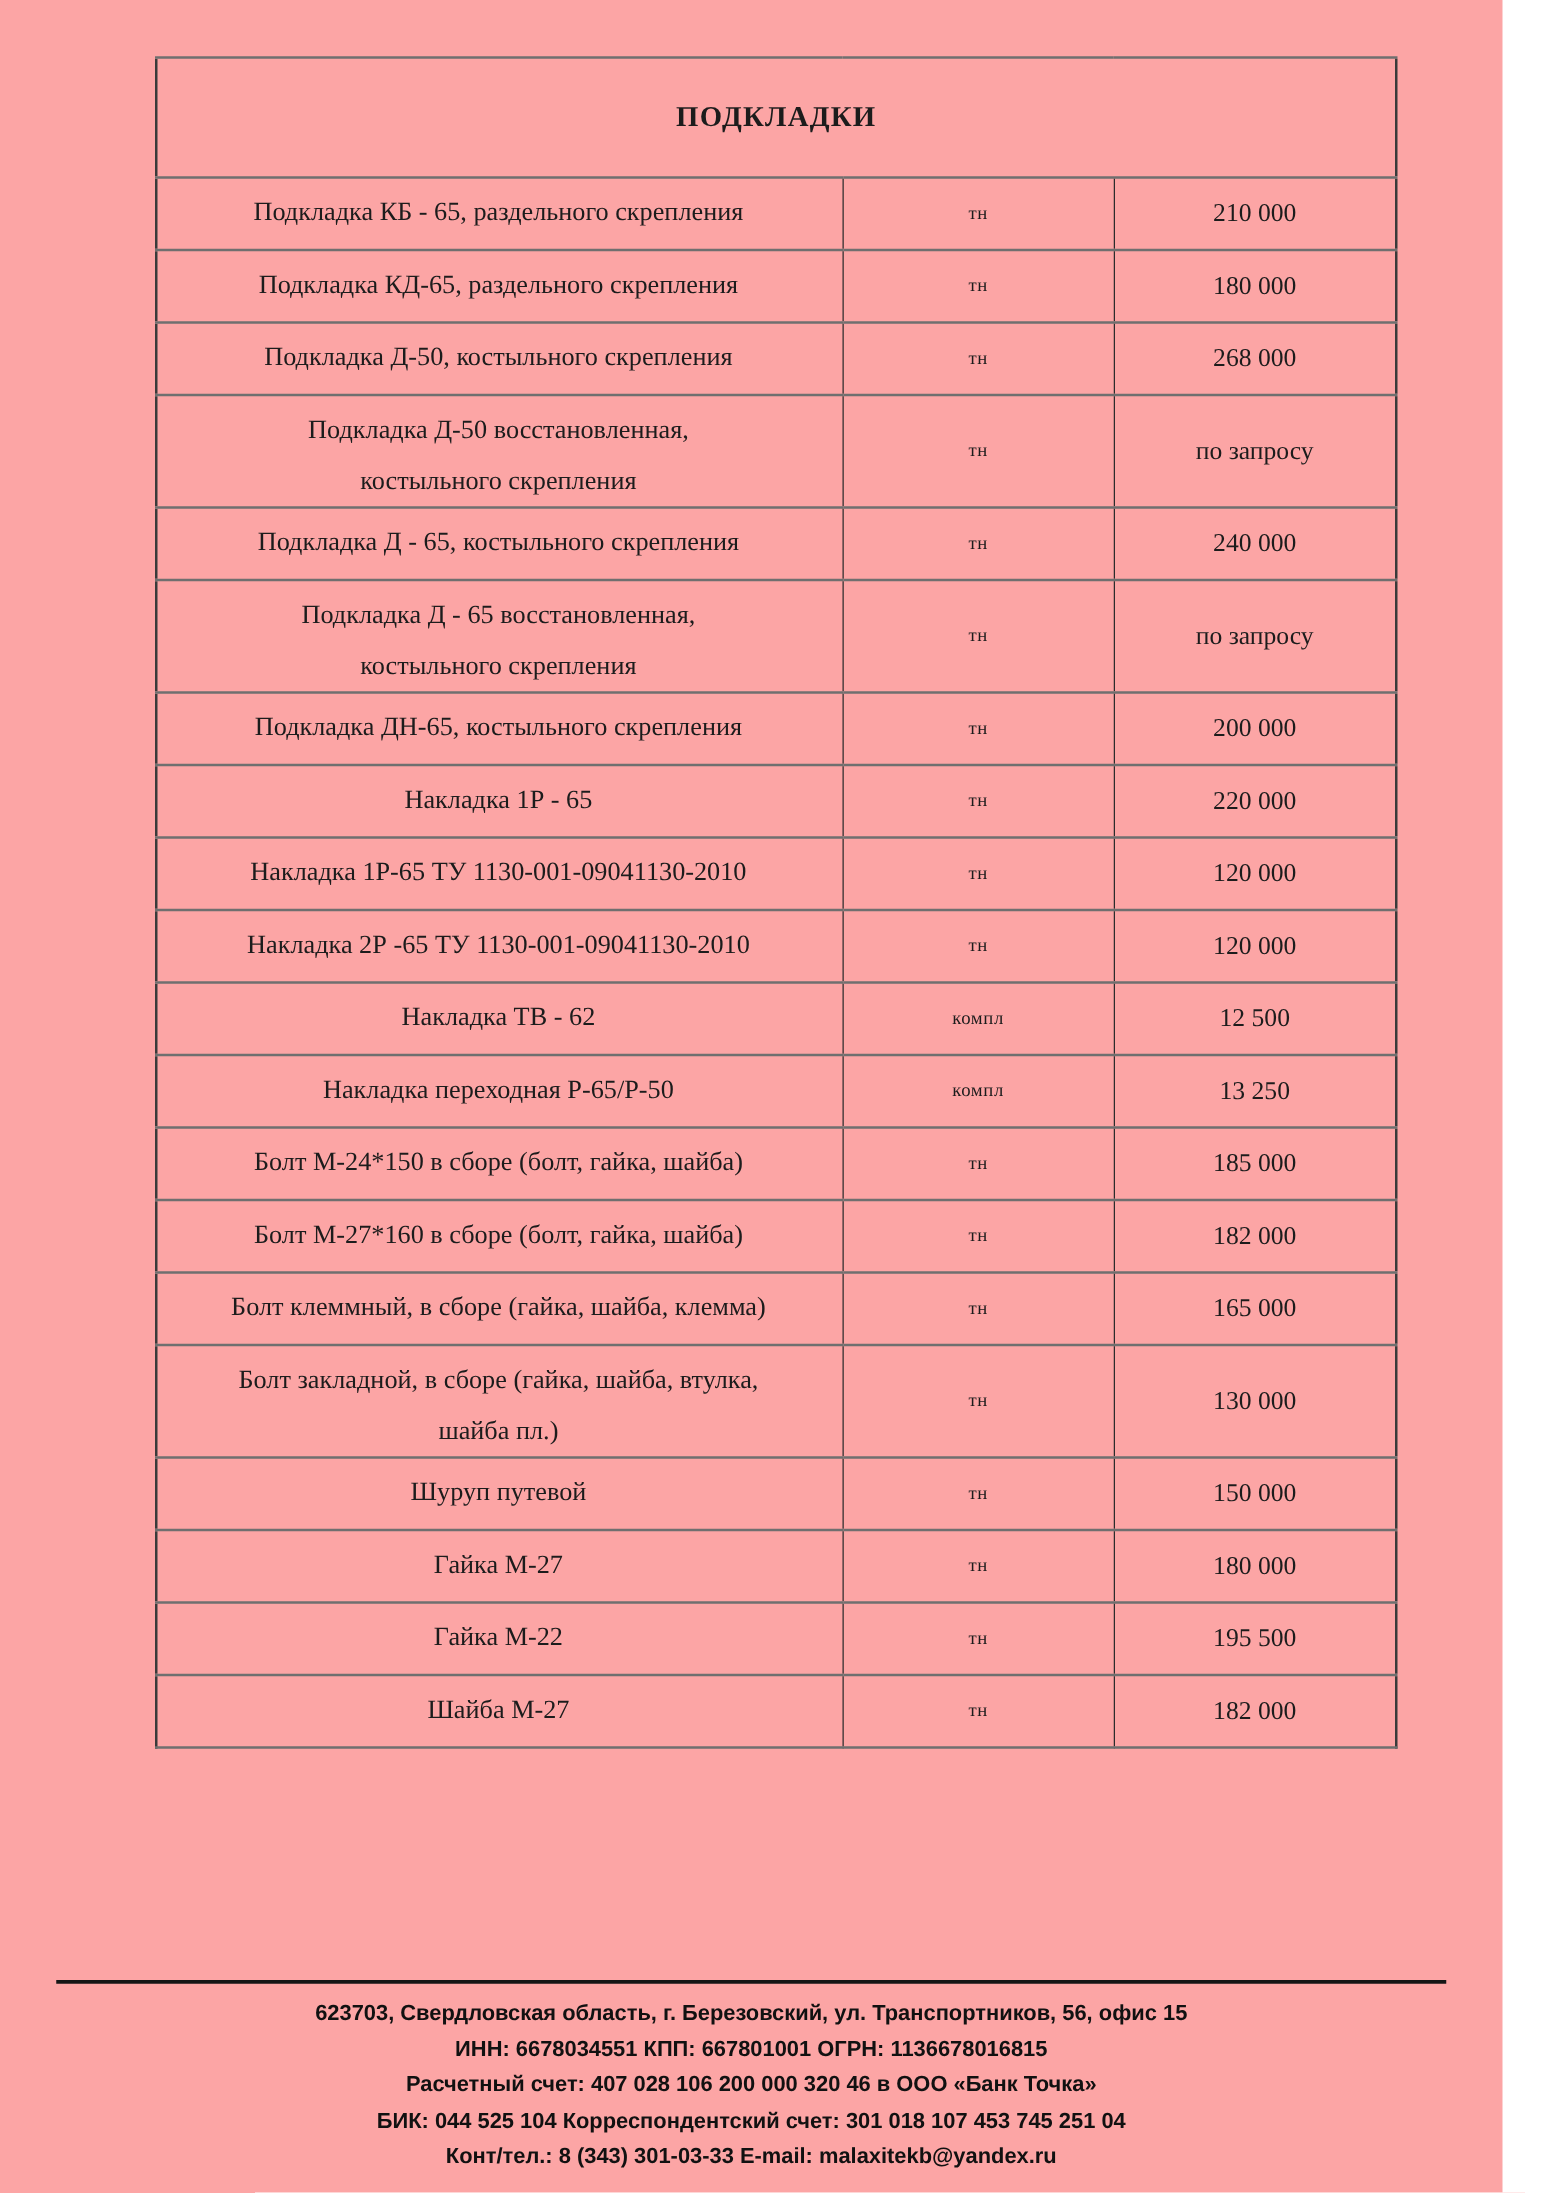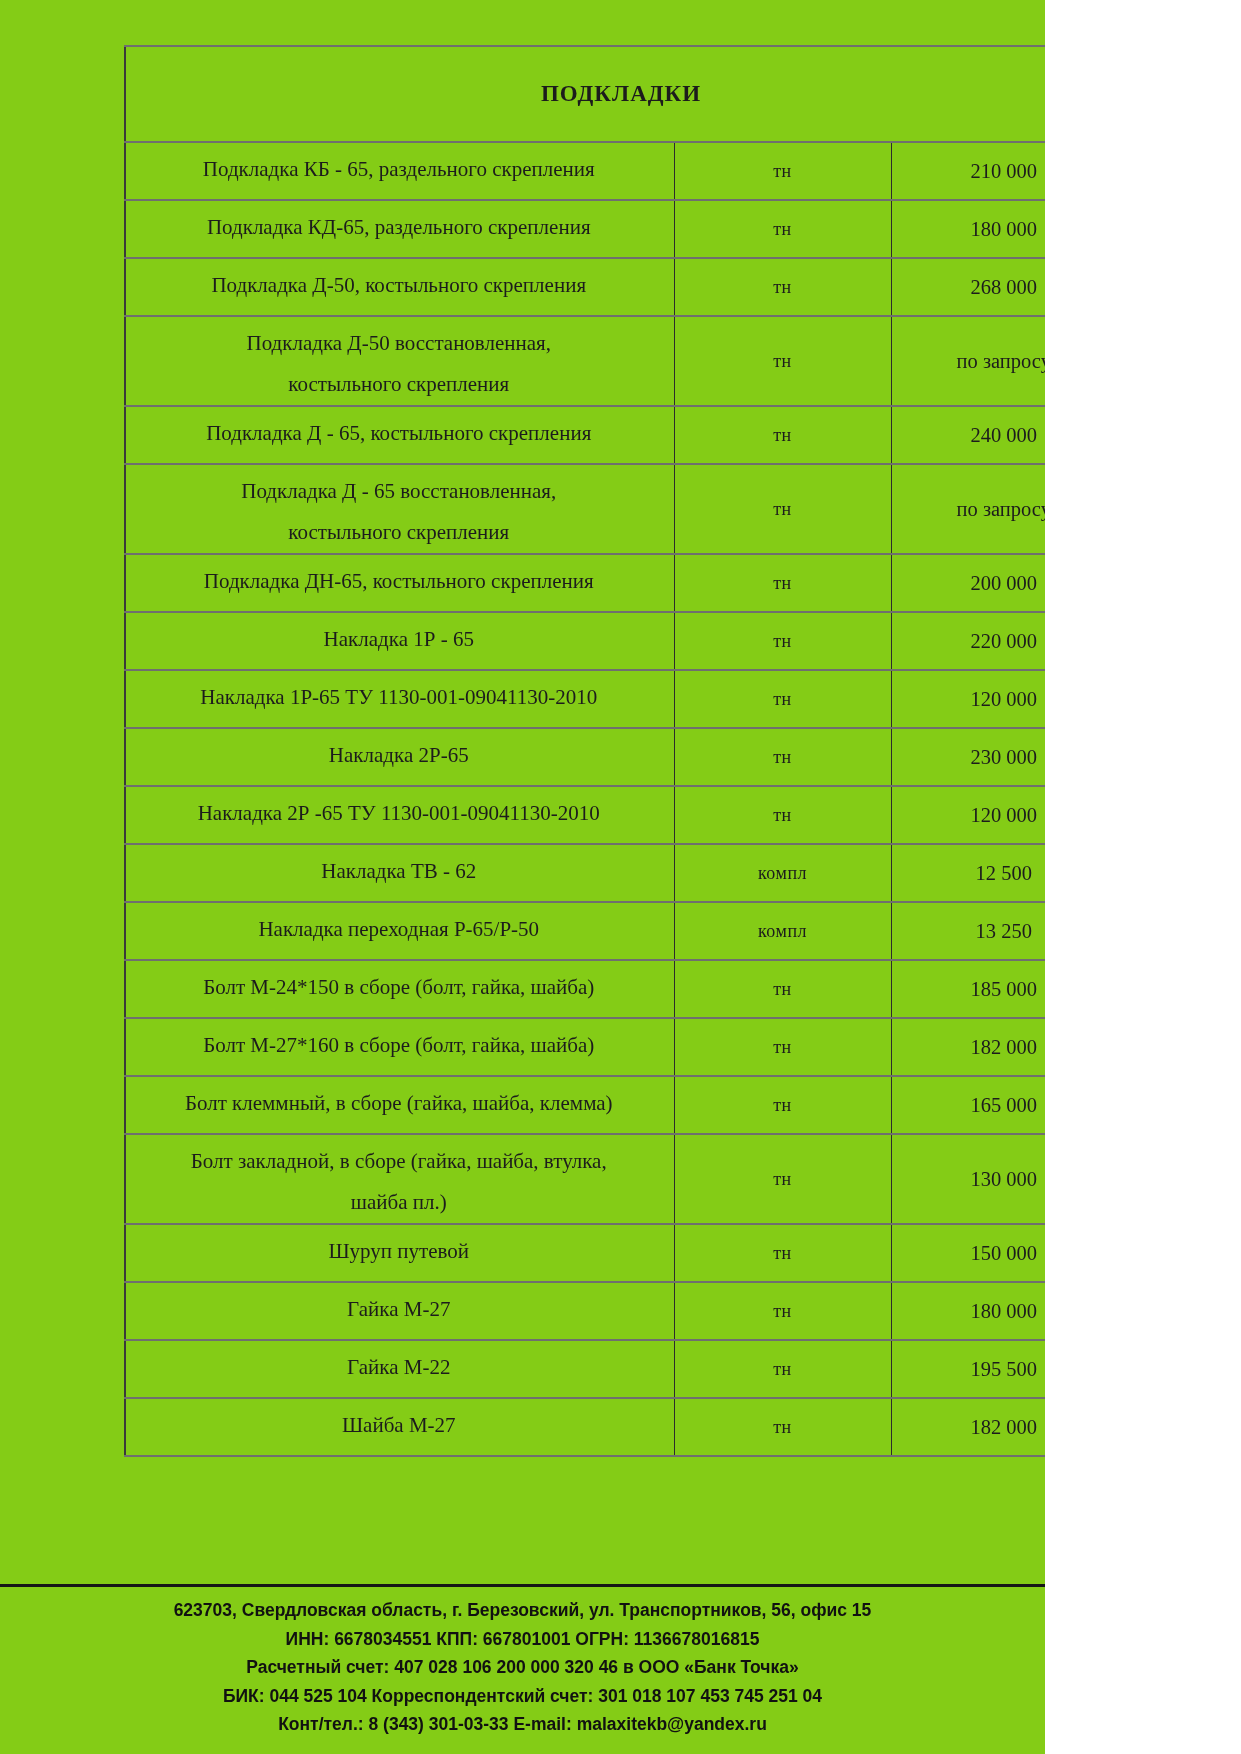--- a/index.html
+++ b/index.html
@@ -1,20 +1,20 @@
 <!DOCTYPE html>
 <html lang="ru"><head>
 <meta charset="utf-8">
 <style>
   html,body{margin:0;padding:0;background:#ffffff;}
   .page{
     position:relative;
-    width:1045px;
+    width:1202px;
     height:1754px;
-    background:#84cc16;
+    background:#fca5a5;
     font-family:"Liberation Serif", serif;
     color:#1c1c1c;
     overflow:hidden;
   }
   table.price-table{
     position:absolute;
     left:124px;
     top:45px;
     width:992px;
     border-collapse:collapse;
@@ -43,21 +43,21 @@
   tr.r-tall td{height:82px;}
   .cell-name{
     font-size:21px;
     padding:6px 14px 0 12px;
     vertical-align:top;
     text-align:center;
     line-height:1.95;
     white-space:pre-line;
   }
   .cell-unit{
-    font-size:18px;
+    font-size:15px;
     text-align:center;
     vertical-align:middle;
     letter-spacing:.5px;
   }
   .cell-price{
     font-size:20.5px;
     text-align:center;
     vertical-align:middle;
   }
   .footer{
@@ -137,25 +137,20 @@
 
       <tr class="r">
         <td class="cell-name">Накладка 1Р - 65</td>
         <td class="cell-unit">тн</td>
         <td class="cell-price">220 000</td>
       </tr>
       <tr class="r">
         <td class="cell-name">Накладка 1Р-65 ТУ 1130-001-09041130-2010</td>
         <td class="cell-unit">тн</td>
         <td class="cell-price">120 000</td>
-      </tr>
-      <tr class="r">
-        <td class="cell-name">Накладка 2Р-65</td>
-        <td class="cell-unit">тн</td>
-        <td class="cell-price">230 000</td>
       </tr>
       <tr class="r">
         <td class="cell-name">Накладка 2Р -65 ТУ 1130-001-09041130-2010</td>
         <td class="cell-unit">тн</td>
         <td class="cell-price">120 000</td>
       </tr>
       <tr class="r">
         <td class="cell-name">Накладка ТВ - 62</td>
         <td class="cell-unit">компл</td>
         <td class="cell-price">12 500</td>

